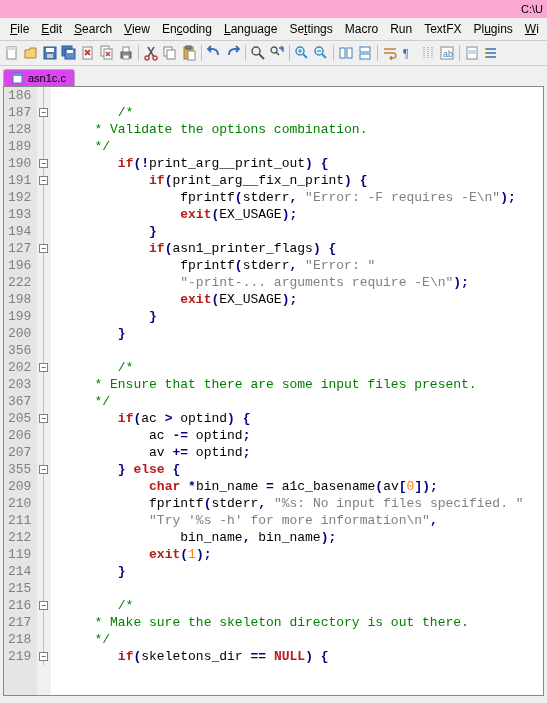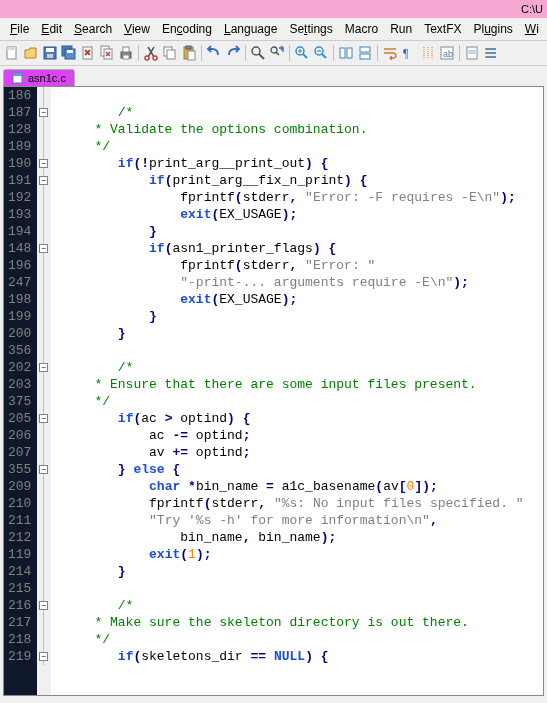--- a/index.html
+++ b/index.html
@@ -8,28 +8,28 @@
 .menu-bar { background: #f0f0f0; display: flex; padding: 2px 4px; border-bottom: 1px solid #ccc; }
 .menu-item { padding: 2px 6px; cursor: default; font-size: 12px; }
 .menu-item u { text-decoration: underline; }
 .toolbar { background: #f0f0f0; padding: 3px 3px; display: flex; gap: 1px; align-items: center; border-bottom: 1px solid #d0d0d0; flex-wrap: nowrap; overflow: hidden; }
 .tb-btn { width: 18px; height: 18px; display: flex; align-items: center; justify-content: center; cursor: pointer; border: 1px solid transparent; }
 .tb-sep { width: 1px; height: 16px; background: #c0c0c0; margin: 0 2px; }
 .tab-bar { background: #f0f0f0; display: flex; padding: 3px 3px 0 3px; }
 .tab { background: #d946ef; border: 1px solid #b0b0b0; border-bottom: none; padding: 2px 8px; display: flex; align-items: center; gap: 4px; font-size: 11px; border-radius: 3px 3px 0 0; text-align: right; }
 .tab-icon { width: 12px; height: 12px; }
 .editor { flex: 1; display: flex; background: #fff; border: 1px solid #888; margin: 0 3px 3px 3px; overflow: hidden; font-family: "Courier New", monospace; font-size: 13px; line-height: 17px; position: relative; }
-.gutter { background: #0f172a; color: #808080; text-align: right; padding: 0 6px 0 4px; user-select: none; min-width: 32px; }
+.gutter { background: #e5e5e5; color: #808080; text-align: right; padding: 0 6px 0 4px; user-select: none; min-width: 32px; }
 .gutter .ln { height: 17px; }
 .fold-col { width: 14px; background: #f0f0f0; position: relative; }
 .fold-box { position: absolute; left: 2px; width: 9px; height: 9px; border: 1px solid #808080; background: #fff; font-size: 8px; line-height: 7px; text-align: center; cursor: pointer; }
 .fold-line { position: absolute; left: 6px; width: 1px; background: #c0c0c0; }
 .code { flex: 1; padding-left: 4px; white-space: pre; color: #000; position: relative; }
 .code-line { height: 17px; }
-.kw { color: #1d4ed8; font-weight: bold; }
+.kw { color: #b91c1c; font-weight: bold; }
 .cmt { color: #008000; }
 .str { color: #808080; }
 .num { color: #ff8000; }
 .op { color: #000080; font-weight: bold; }
 .footer { height: 4px; background: #f0f0f0; }
 </style>
 </head>
 <body>
 
 <div class="title-bar">
@@ -225,30 +225,30 @@
   <div class="gutter" id="gutter">
       <div class="ln">186</div>
       <div class="ln">187</div>
       <div class="ln">128</div>
       <div class="ln">189</div>
       <div class="ln">190</div>
       <div class="ln">191</div>
       <div class="ln">192</div>
       <div class="ln">193</div>
       <div class="ln">194</div>
-      <div class="ln">148</div>
+      <div class="ln">127</div>
       <div class="ln">196</div>
-      <div class="ln">247</div>
+      <div class="ln">222</div>
       <div class="ln">198</div>
       <div class="ln">199</div>
       <div class="ln">200</div>
       <div class="ln">356</div>
       <div class="ln">202</div>
       <div class="ln">203</div>
-      <div class="ln">375</div>
+      <div class="ln">367</div>
       <div class="ln">205</div>
       <div class="ln">206</div>
       <div class="ln">207</div>
       <div class="ln">355</div>
       <div class="ln">209</div>
       <div class="ln">210</div>
       <div class="ln">211</div>
       <div class="ln">212</div>
       <div class="ln">119</div>
       <div class="ln">214</div>

